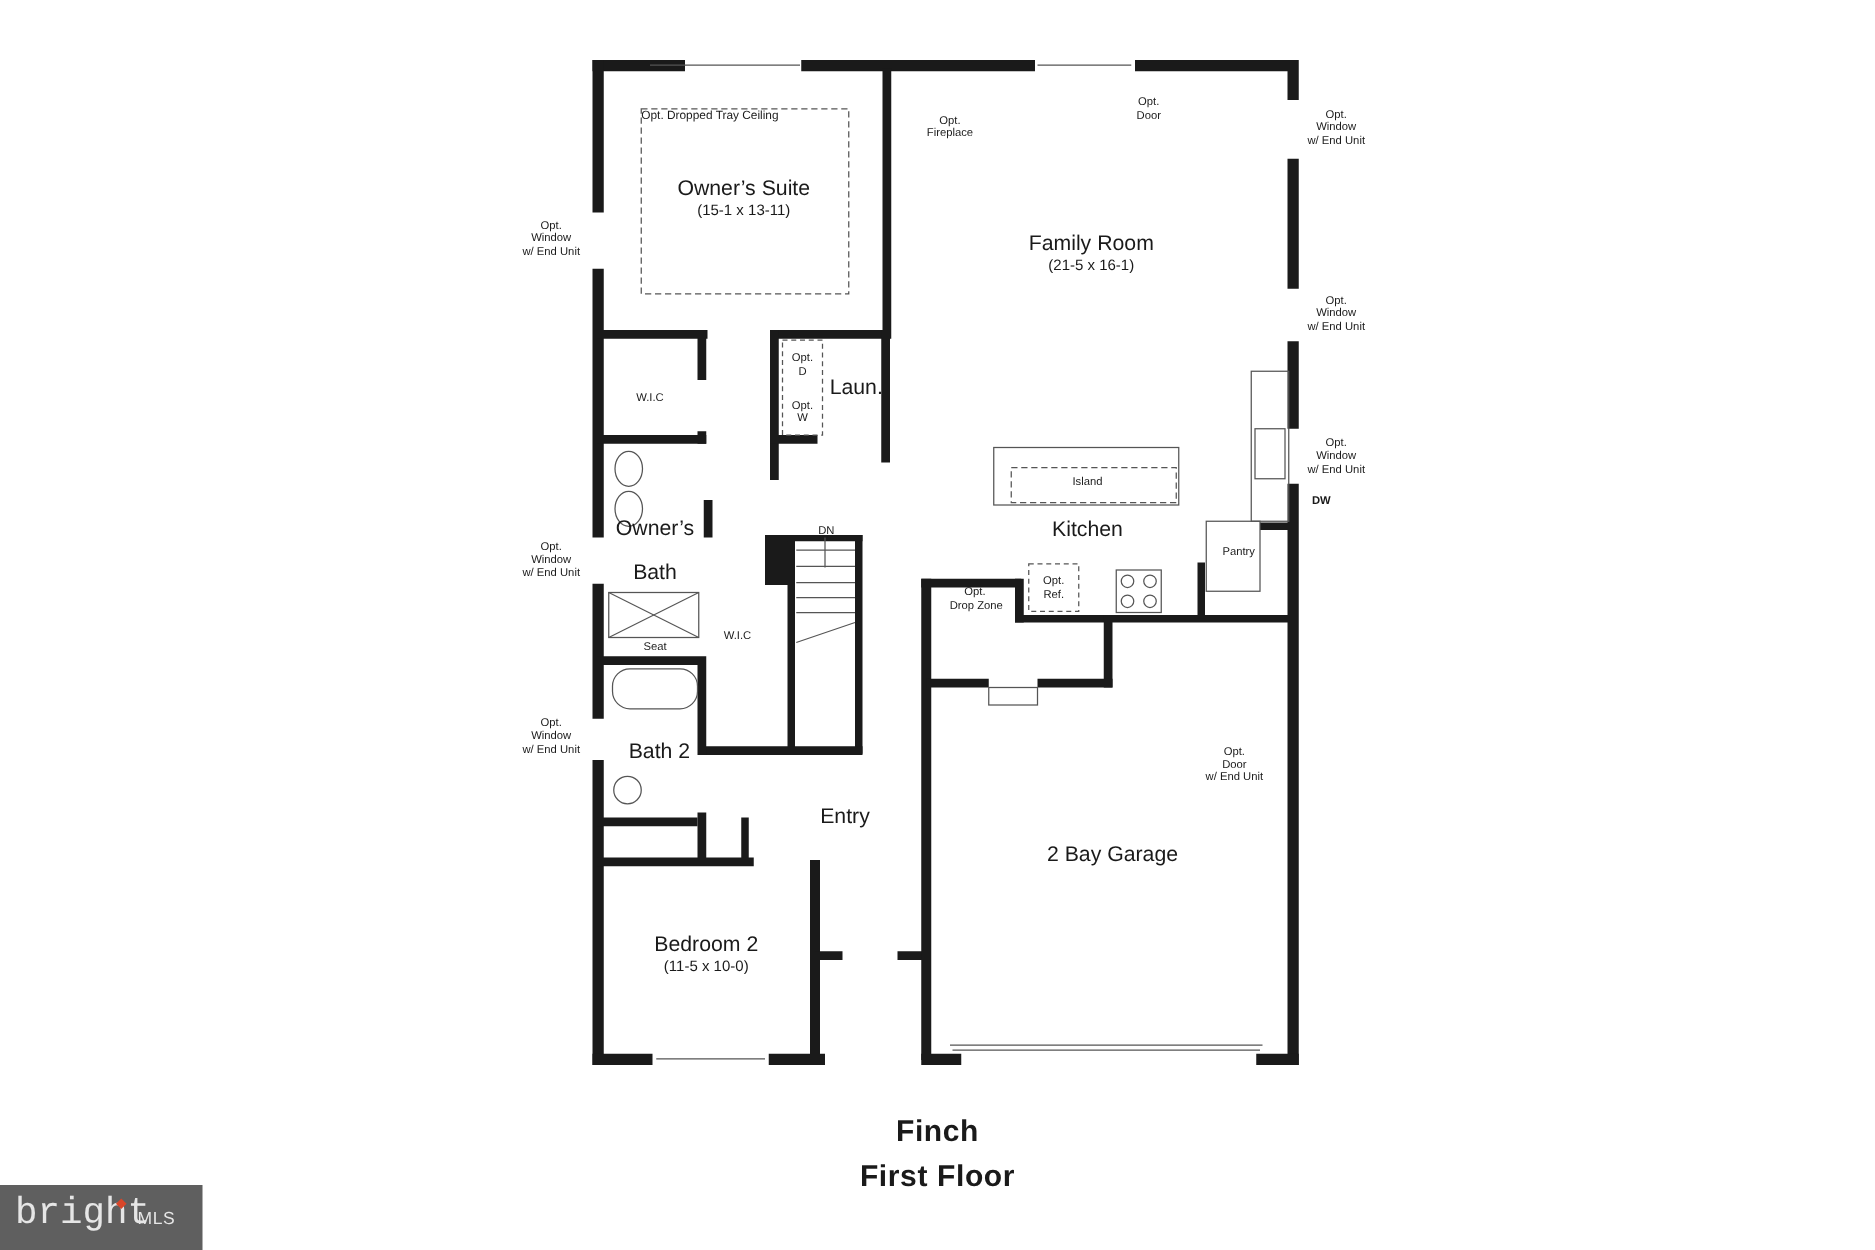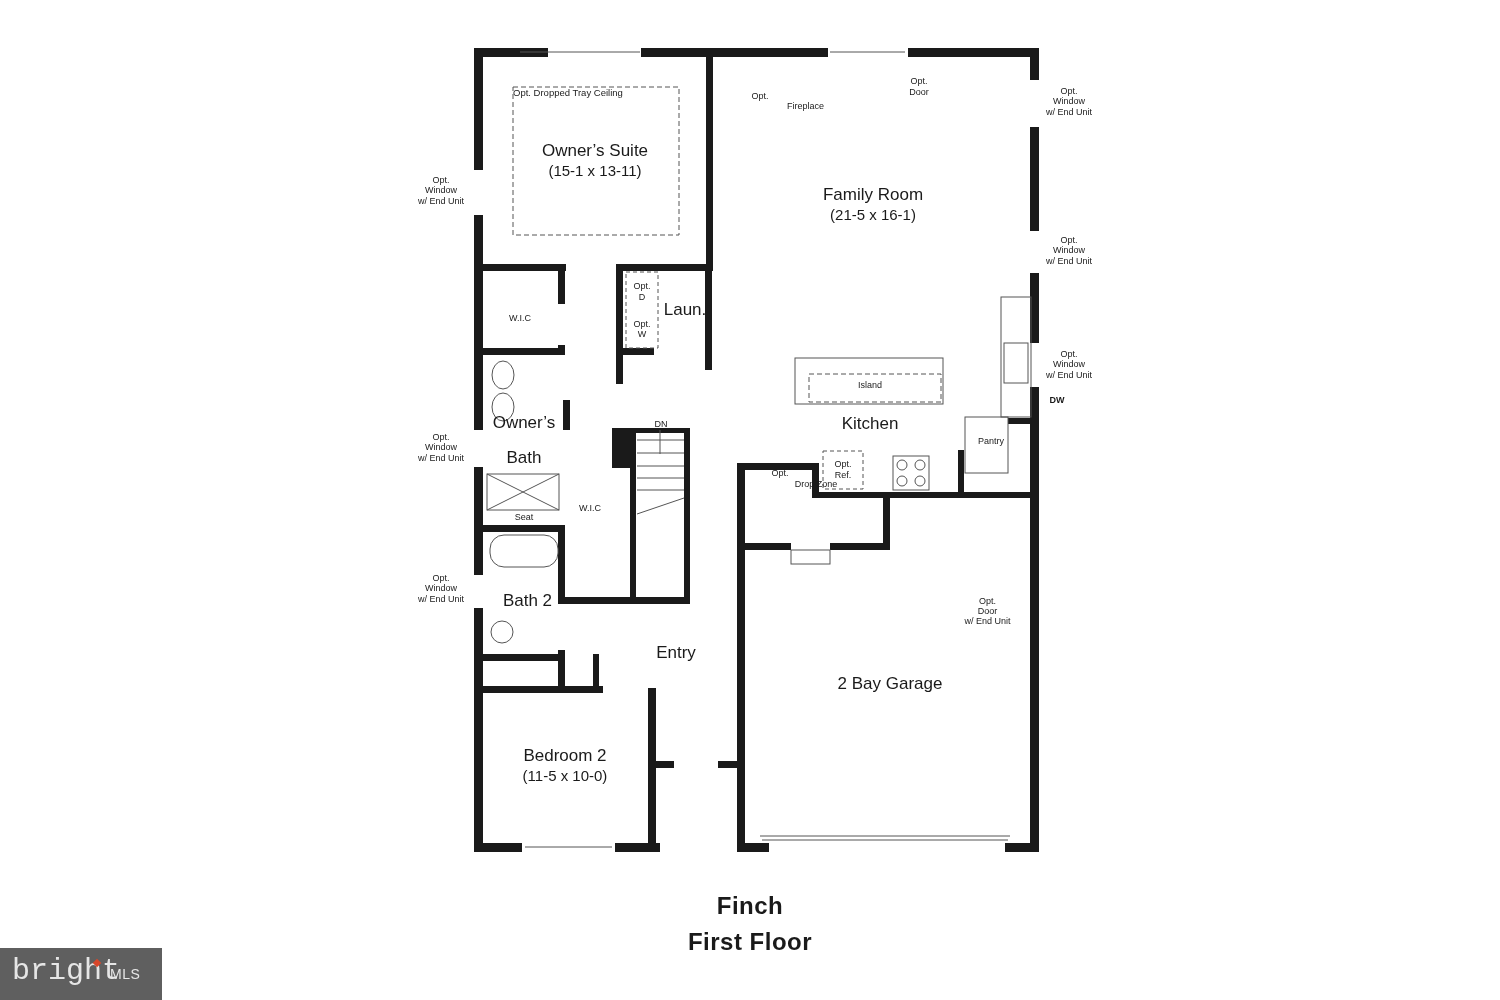--- a/index.html
+++ b/index.html
@@ -1,21 +1,21 @@
 <!DOCTYPE html>
 <html><head>
 <meta charset="utf-8">
 <style>
   html, body { margin: 0; padding: 0; background: #ffffff; }
   body { width: 1500px; height: 1000px; position: relative; overflow: hidden;
          font-family: "Liberation Sans", "DejaVu Sans", sans-serif; color: #1a1a1a; }
   svg.plan { position: absolute; left: 0; top: 0; }
   .lbl { position: absolute; text-align: center; line-height: 1.15; white-space: nowrap; }
   .room { font-size: 17px; }
-  .dim { font-size: 15px; }
+  .dim { font-size: 12px; }
   .small { font-size: 9.5px; }
   .tiny { font-size: 9px; }
   .title { position: absolute; left: 600px; width: 300px; text-align: center;
            font-weight: bold; font-size: 24px; letter-spacing: 0.5px; }
   .logo { position: absolute; left: 0; top: 948px; width: 162px; height: 52px; background: #5f5f5f; }
   .logo .brand { position: absolute; left: 12px; top: 6px; font-family: Liberation Mono, monospace;
                  font-size: 30px; color: #e6e6e6; }
   .logo .mls { position: absolute; left: 110px; top: 18px; font-size: 14px; color: #e6e6e6; letter-spacing: 0.5px; }
   .logo .dot { position: absolute; left: 94px; top: 12px; width: 6px; height: 6px; background: #d8462a; transform: rotate(45deg); }
 </style>
@@ -131,32 +131,32 @@
 <div class="lbl tiny" style="left:495px;top:313px;width:50px;">W.I.C</div>
 <div class="lbl tiny" style="left:565px;top:503px;width:50px;">W.I.C</div>
 <div class="lbl tiny" style="left:500px;top:512px;width:48px;">Seat</div>
 <div class="lbl room" style="left:490px;top:591px;width:75px;">Bath 2</div>
 <div class="lbl room" style="left:636px;top:643px;width:80px;">Entry</div>
 <div class="lbl room" style="left:490px;top:746px;width:150px;">Bedroom 2</div>
 <div class="lbl dim" style="left:490px;top:767px;width:150px;">(11-5 x 10-0)</div>
 <div class="lbl room" style="left:800px;top:674px;width:180px;">2 Bay Garage</div>
 <div class="lbl tiny" style="left:966px;top:436px;width:50px;">Pantry</div>
 <div class="lbl tiny" style="left:745px;top:468px;width:70px;">Opt.</div>
-<div class="lbl tiny" style="left:781px;top:479px;width:70px;">Drop Zone</div>
+<div class="lbl tiny" style="left:746px;top:479px;width:70px;">Drop Zone</div>
 <div class="lbl tiny" style="left:823px;top:459px;width:40px;">Opt.</div>
 <div class="lbl tiny" style="left:823px;top:470px;width:40px;">Ref.</div>
 <div class="lbl tiny" style="left:1003px;top:395px;width:28px;font-weight:bold;padding-left:40px;">DW</div>
 <div class="lbl tiny" style="left:648px;top:419px;width:26px;">DN</div>
 
 <div class="lbl tiny" style="left:626px;top:281px;width:32px;">Opt.</div>
 <div class="lbl tiny" style="left:626px;top:292px;width:32px;">D</div>
 <div class="lbl tiny" style="left:626px;top:319px;width:32px;">Opt.</div>
 <div class="lbl tiny" style="left:626px;top:329px;width:32px;">W</div>
 <div class="lbl tiny" style="left:730px;top:91px;width:60px;">Opt.</div>
-<div class="lbl tiny" style="left:764px;top:101px;width:60px;text-align:right;">Fireplace</div>
+<div class="lbl tiny" style="left:730px;top:101px;width:60px;">Fireplace</div>
 <div class="lbl tiny" style="left:899px;top:76px;width:40px;">Opt.</div>
 <div class="lbl tiny" style="left:899px;top:87px;width:40px;">Door</div>
 <div class="lbl tiny" style="left:950px;top:596px;width:75px;">Opt.</div>
 <div class="lbl tiny" style="left:950px;top:606px;width:75px;">Door</div>
 <div class="lbl tiny" style="left:950px;top:616px;width:75px;">w/ End Unit</div>
 
 <div class="lbl tiny" style="left:410px;top:175px;width:62px;">
     <div>Opt.</div>
     <div>Window</div>
     <div>w/ End Unit</div>

